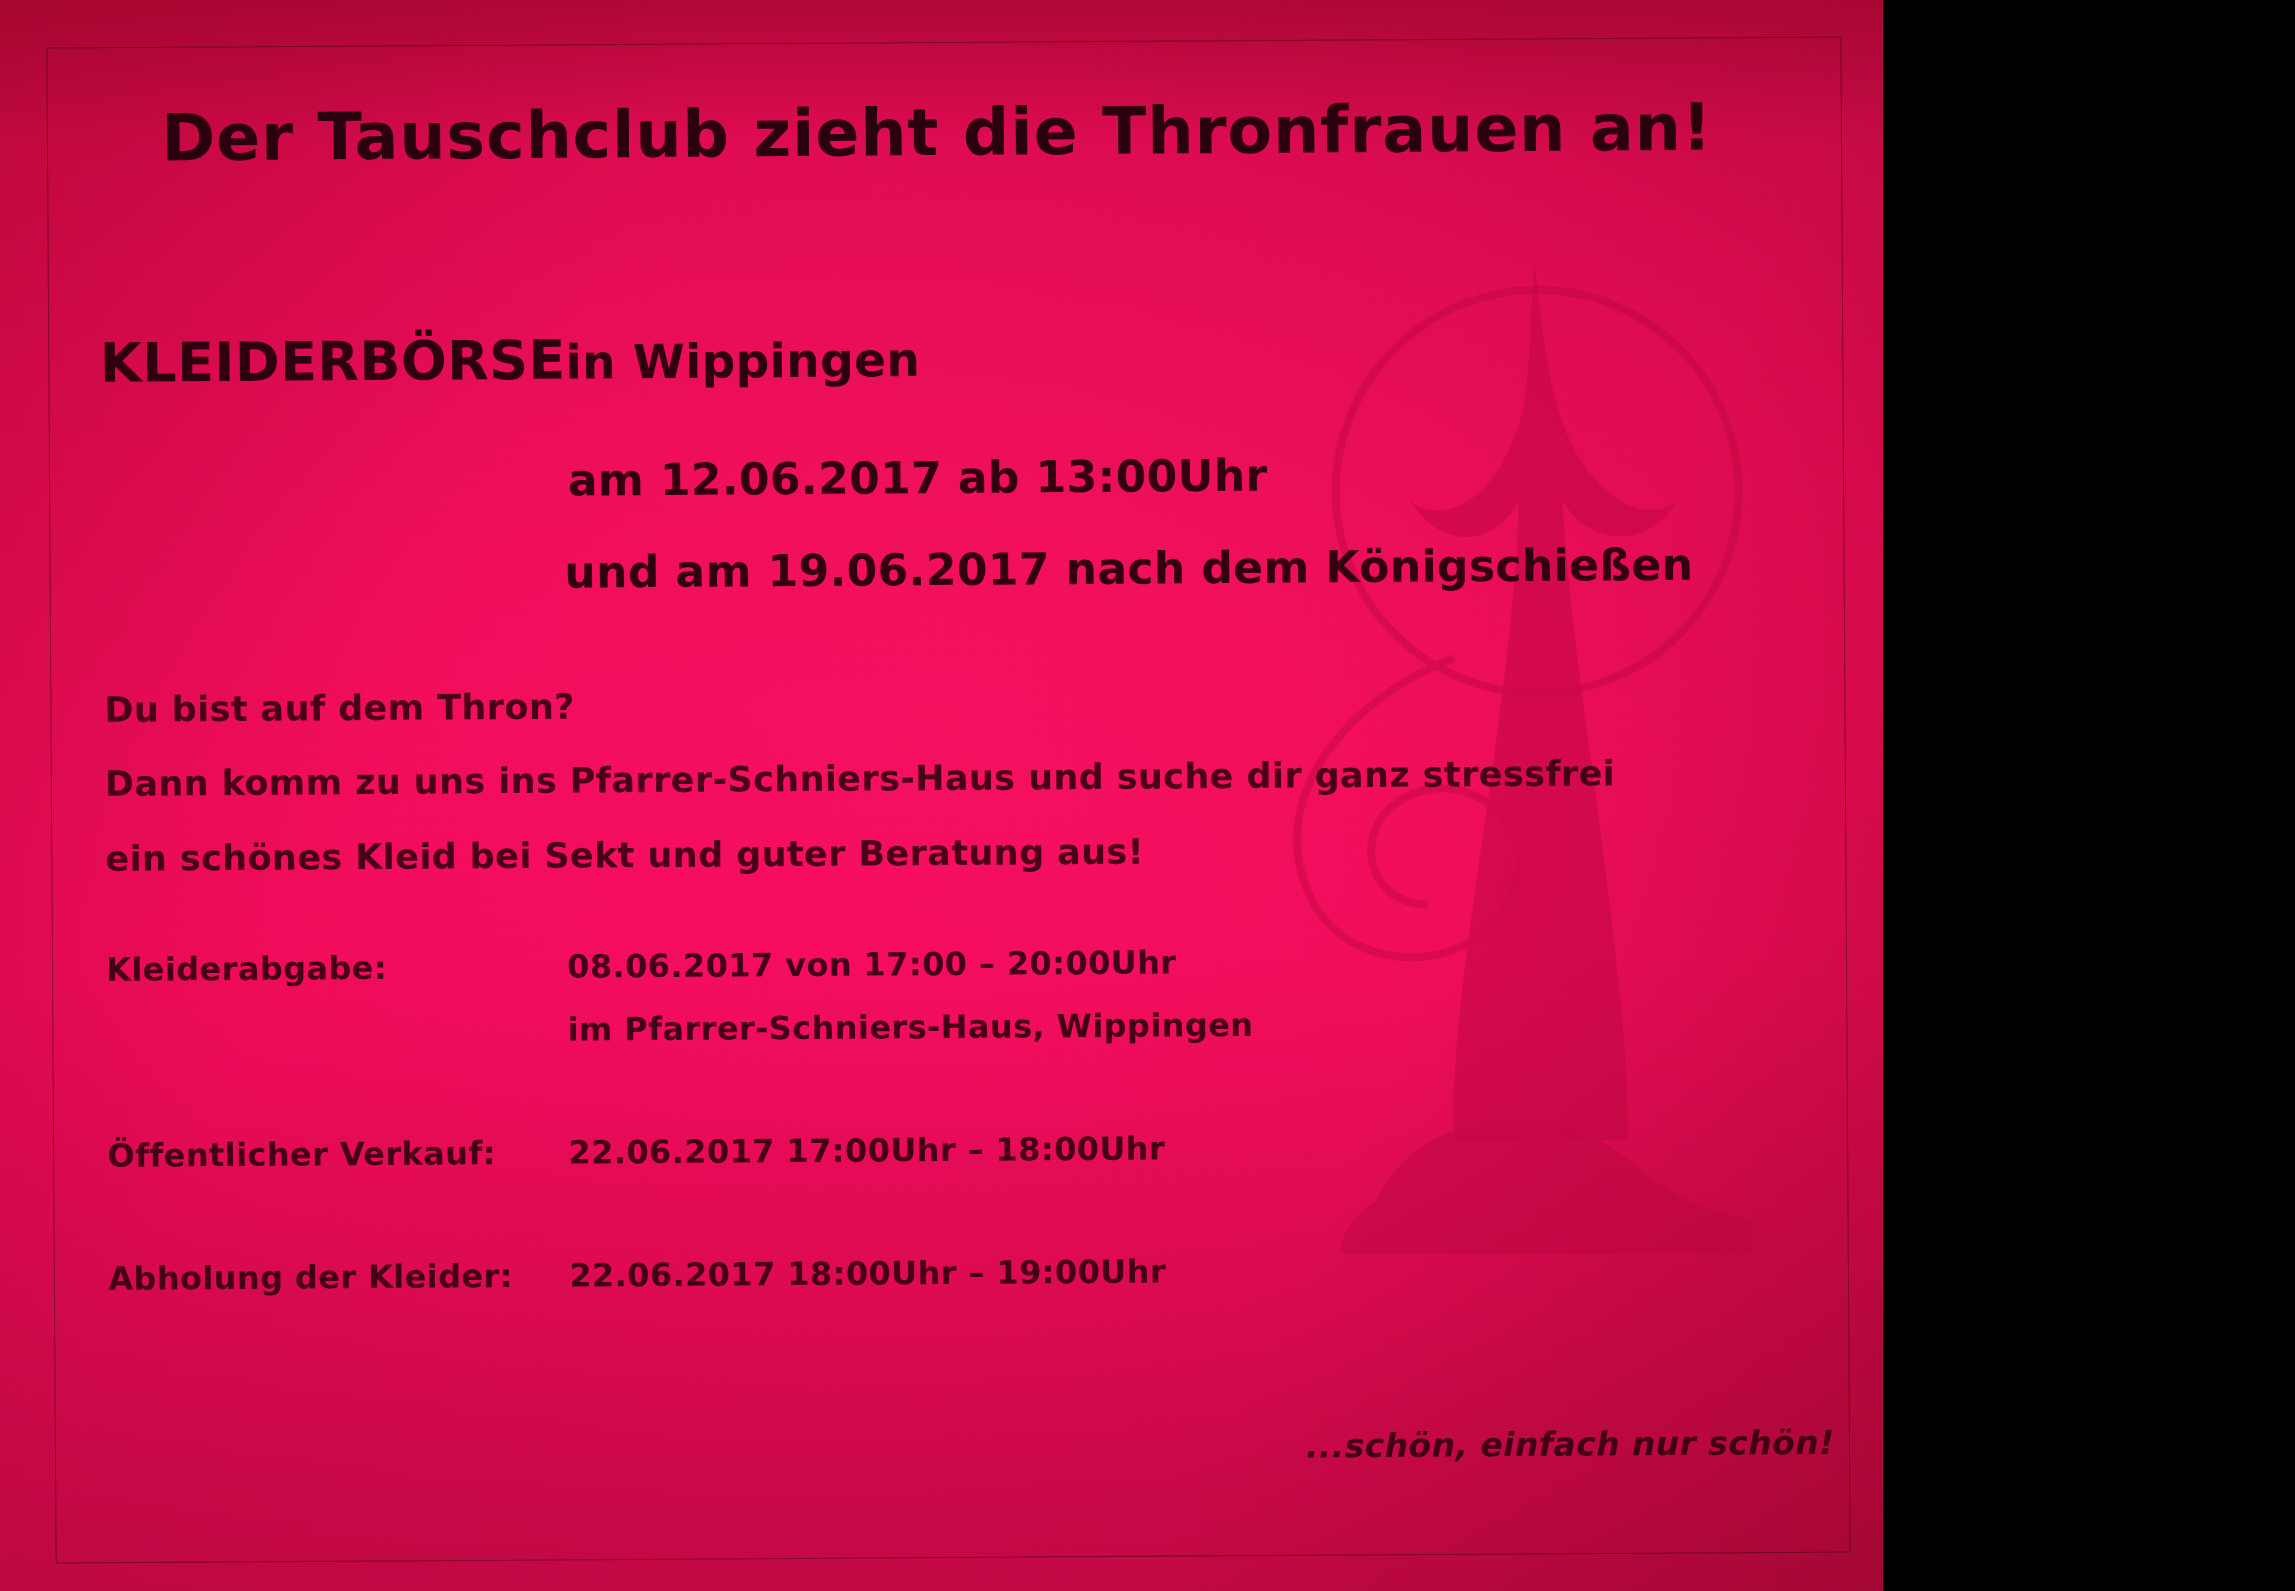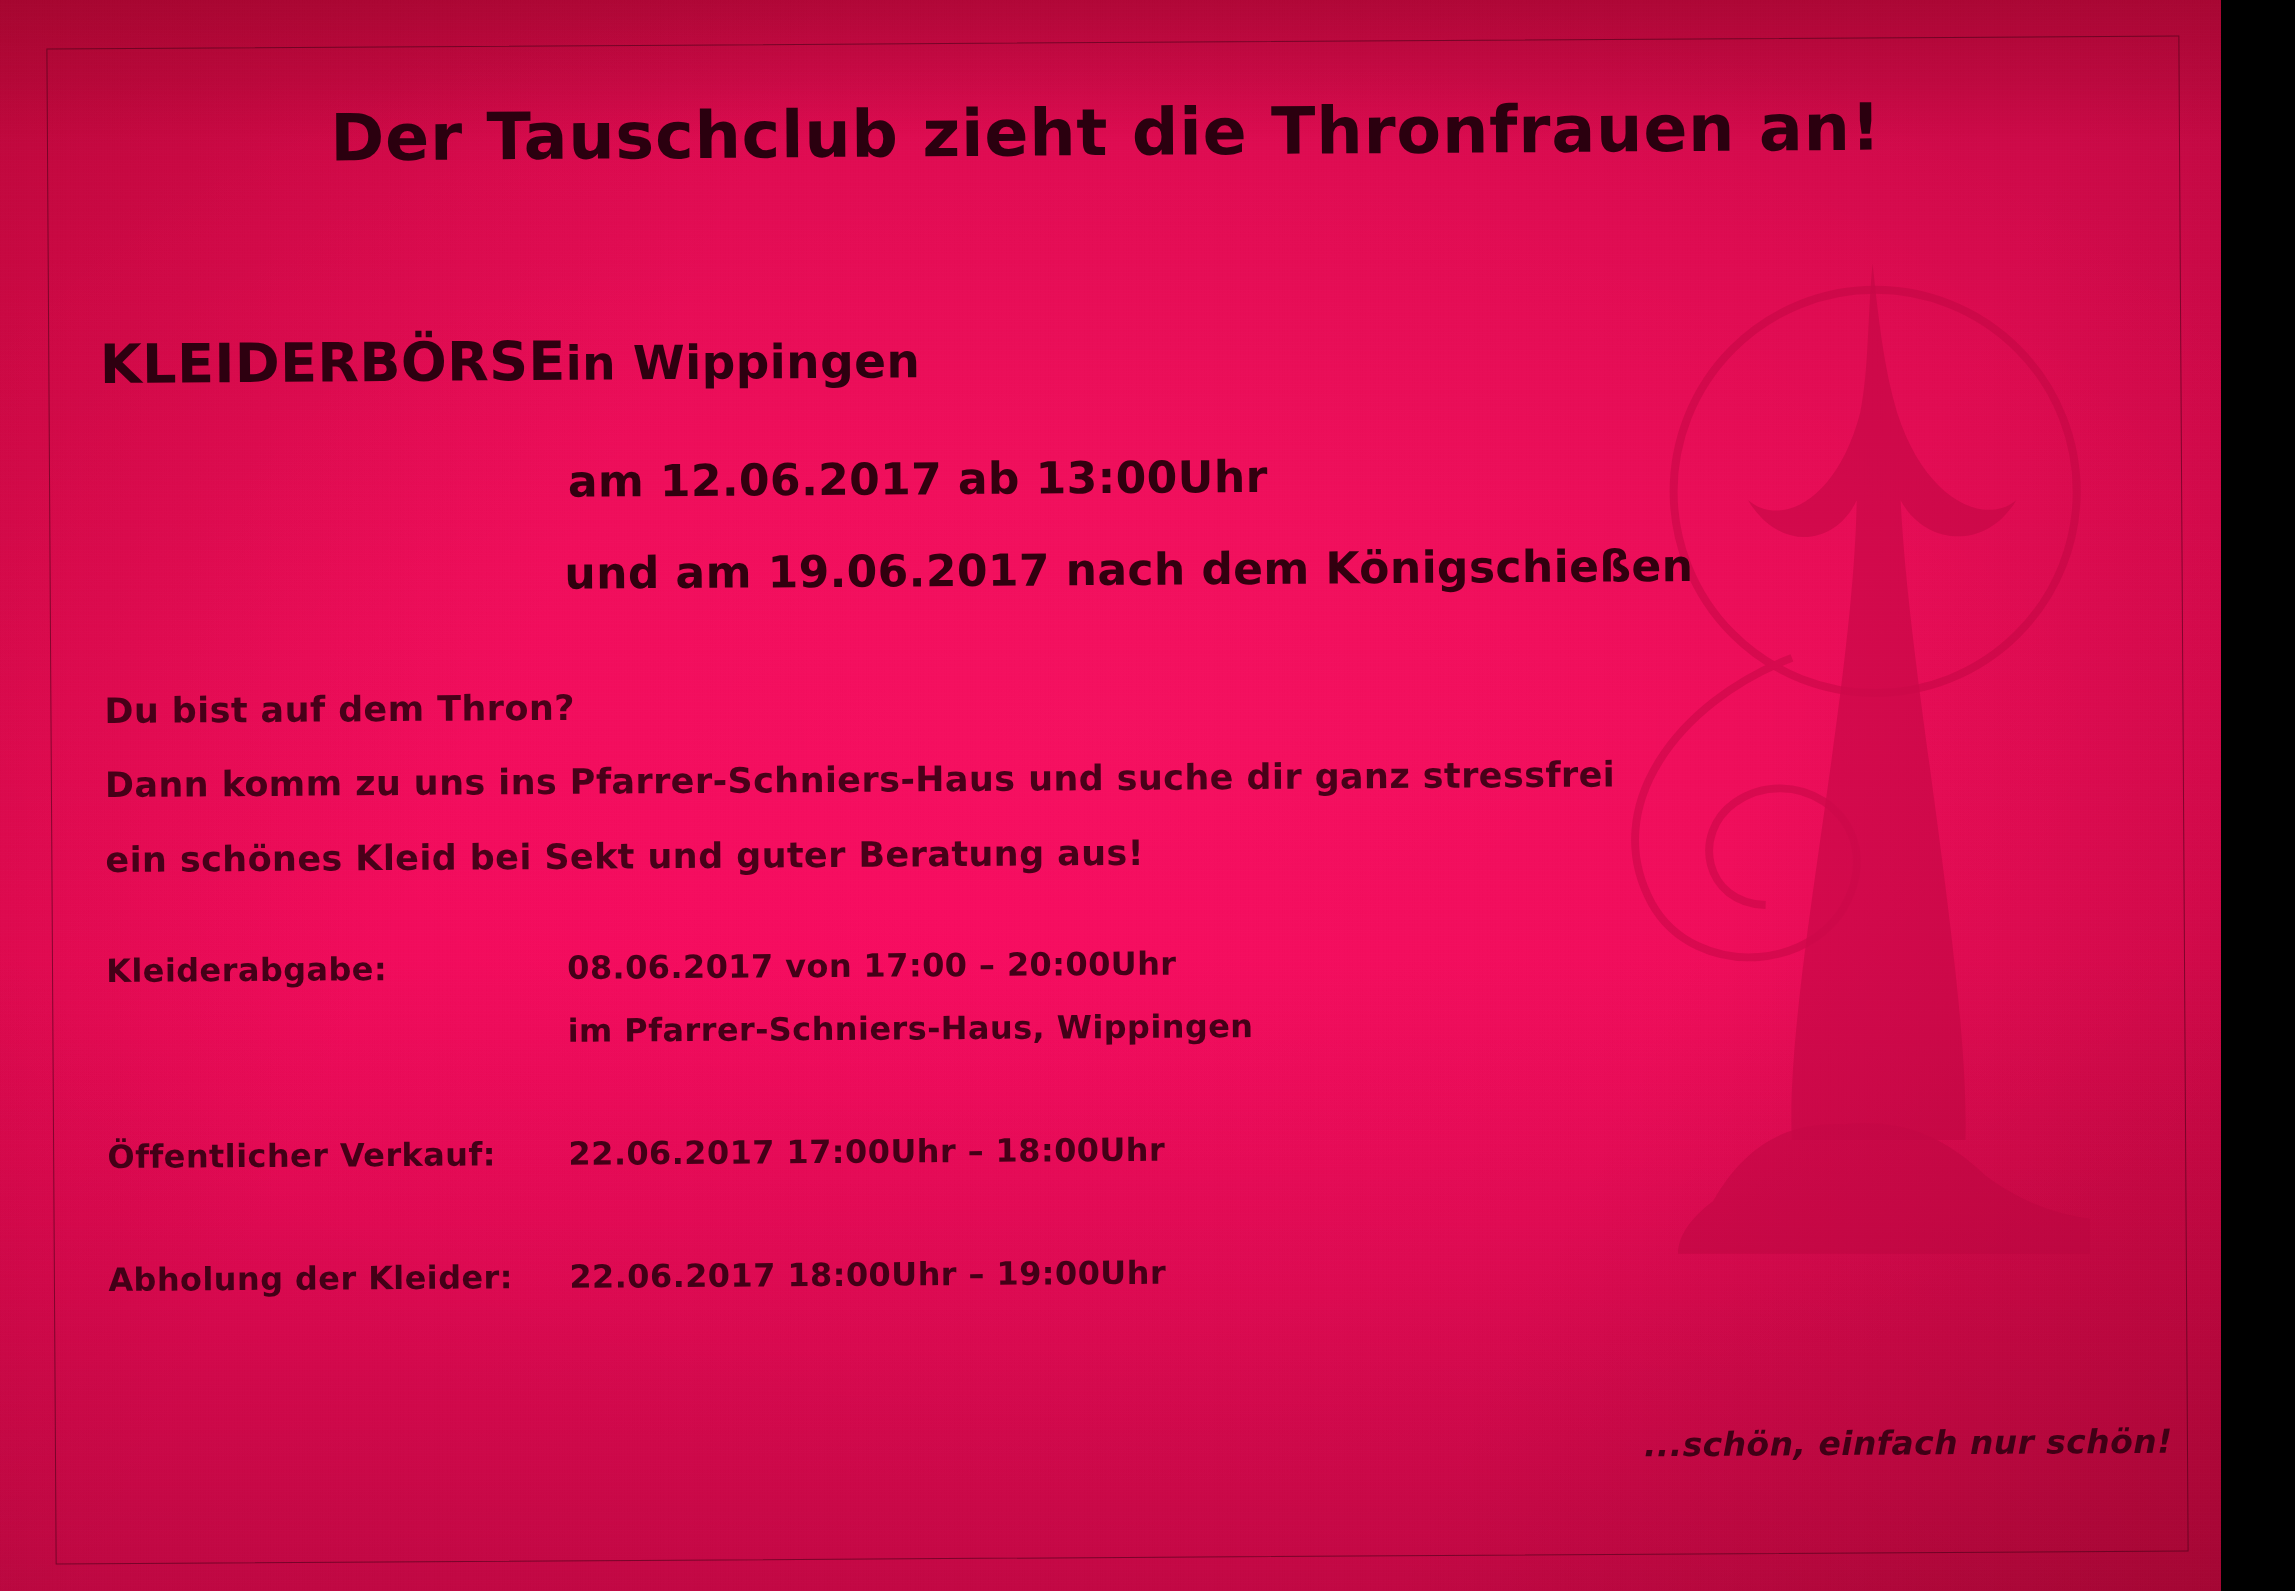--- a/index.html
+++ b/index.html
@@ -5,21 +5,21 @@
   html, body {
     margin: 0;
     padding: 0;
     background: #000;
   }
   body {
     font-family: "DejaVu Sans", sans-serif;
   }
   .poster {
     position: relative;
-    width: 2221px;
+    width: 1883px;
     height: 1591px;
     overflow: hidden;
     background:
       radial-gradient(ellipse 120% 90% at 42% 58%, #f5075e 0%, #ee0a59 30%, #dd0a50 55%, #c50a45 75%, #a8083a 100%);
   }
   
   .vignette {
     position: absolute;
     inset: 0;
     background:

